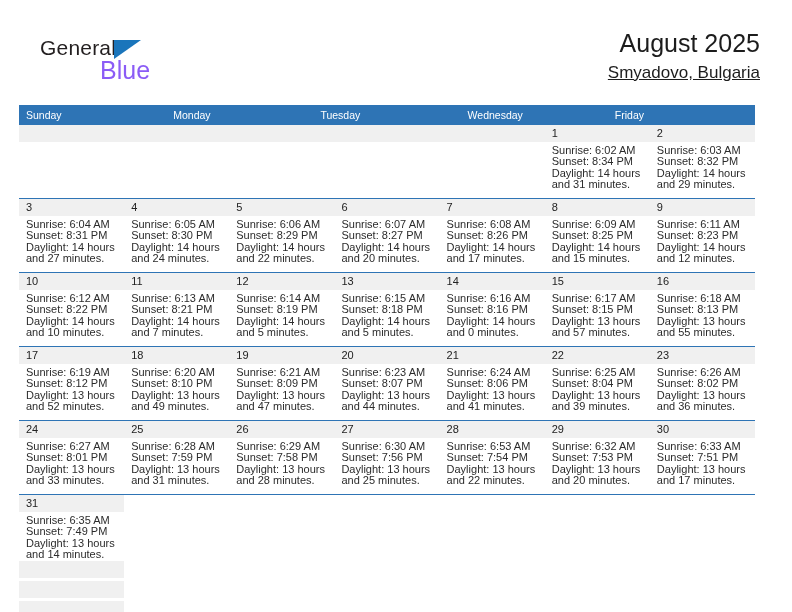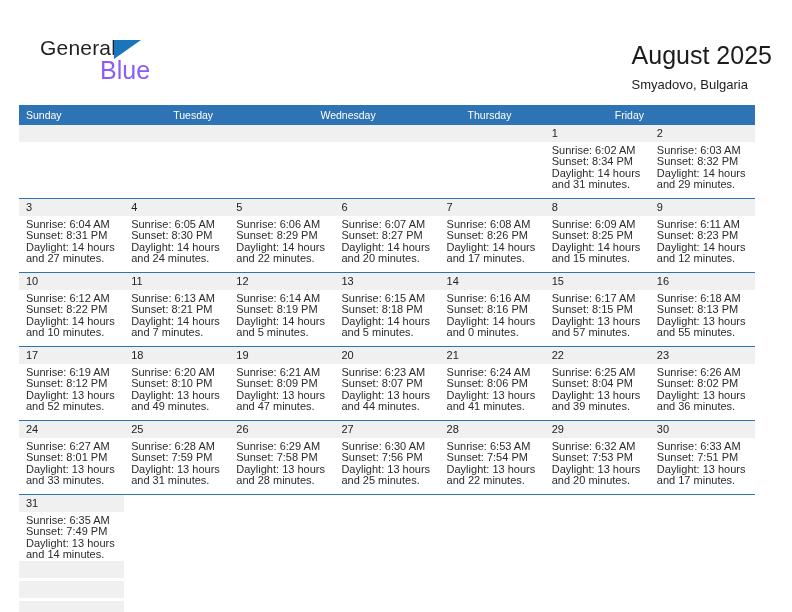--- a/index.html
+++ b/index.html
@@ -18,21 +18,21 @@
     width: 792px;
     height: 612px;
     box-sizing: border-box;
   }
 
   
   .top-bar {
     position: absolute;
     left: 28px;
     top: 28px;
-    right: 20px;
+    right: 32px;
     height: 70px;
   }
   .brand {
     position: absolute;
     left: 12px;
     top: 8px;
     width: 180px;
     height: 58px;
   }
   .brand-general {
@@ -67,34 +67,35 @@
     top: 24px;
     width: 1px;
     height: 22px;
     background: #ffffff;
   }
 
   .title-block {
     position: absolute;
     right: 0;
     top: 0;
-    margin-top: 12px;
+    text-align: right;
   }
   .cal-title {
     font-size: 25px;
     color: #1c1c1c;
     line-height: 30px;
     white-space: nowrap;
   }
   .cal-subtitle {
-    font-size: 13px;
+    font-size: 17px;
     color: #1c1c1c;
     line-height: 22px;
     margin-top: 4px;
     white-space: nowrap;
+    text-decoration: underline;
   }
 
   
   .calendar {
     position: absolute;
     left: 19px;
     top: 105px;
     width: 736px;
   }
   .weekdays {
@@ -167,23 +168,23 @@
     <div class="title-block">
       <div class="cal-title">August 2025</div>
       <div class="cal-subtitle">Smyadovo, Bulgaria</div>
     </div>
 
   </div>
 
   <div class="calendar">
     <div class="weekdays">
         <div class="weekday">Sunday</div>
+        <div class="weekday">Monday</div>
         <div class="weekday">Tuesday</div>
         <div class="weekday">Wednesday</div>
-        <div class="weekday">Thursday</div>
         <div class="weekday">Friday</div>
       </div>
     <div class="weeks">
         <div class="week">
           <div class="day-cell empty">
             <div class="day-number"></div>
             <div class="day-info">
               <div></div>
               <div></div>
               <div></div>

